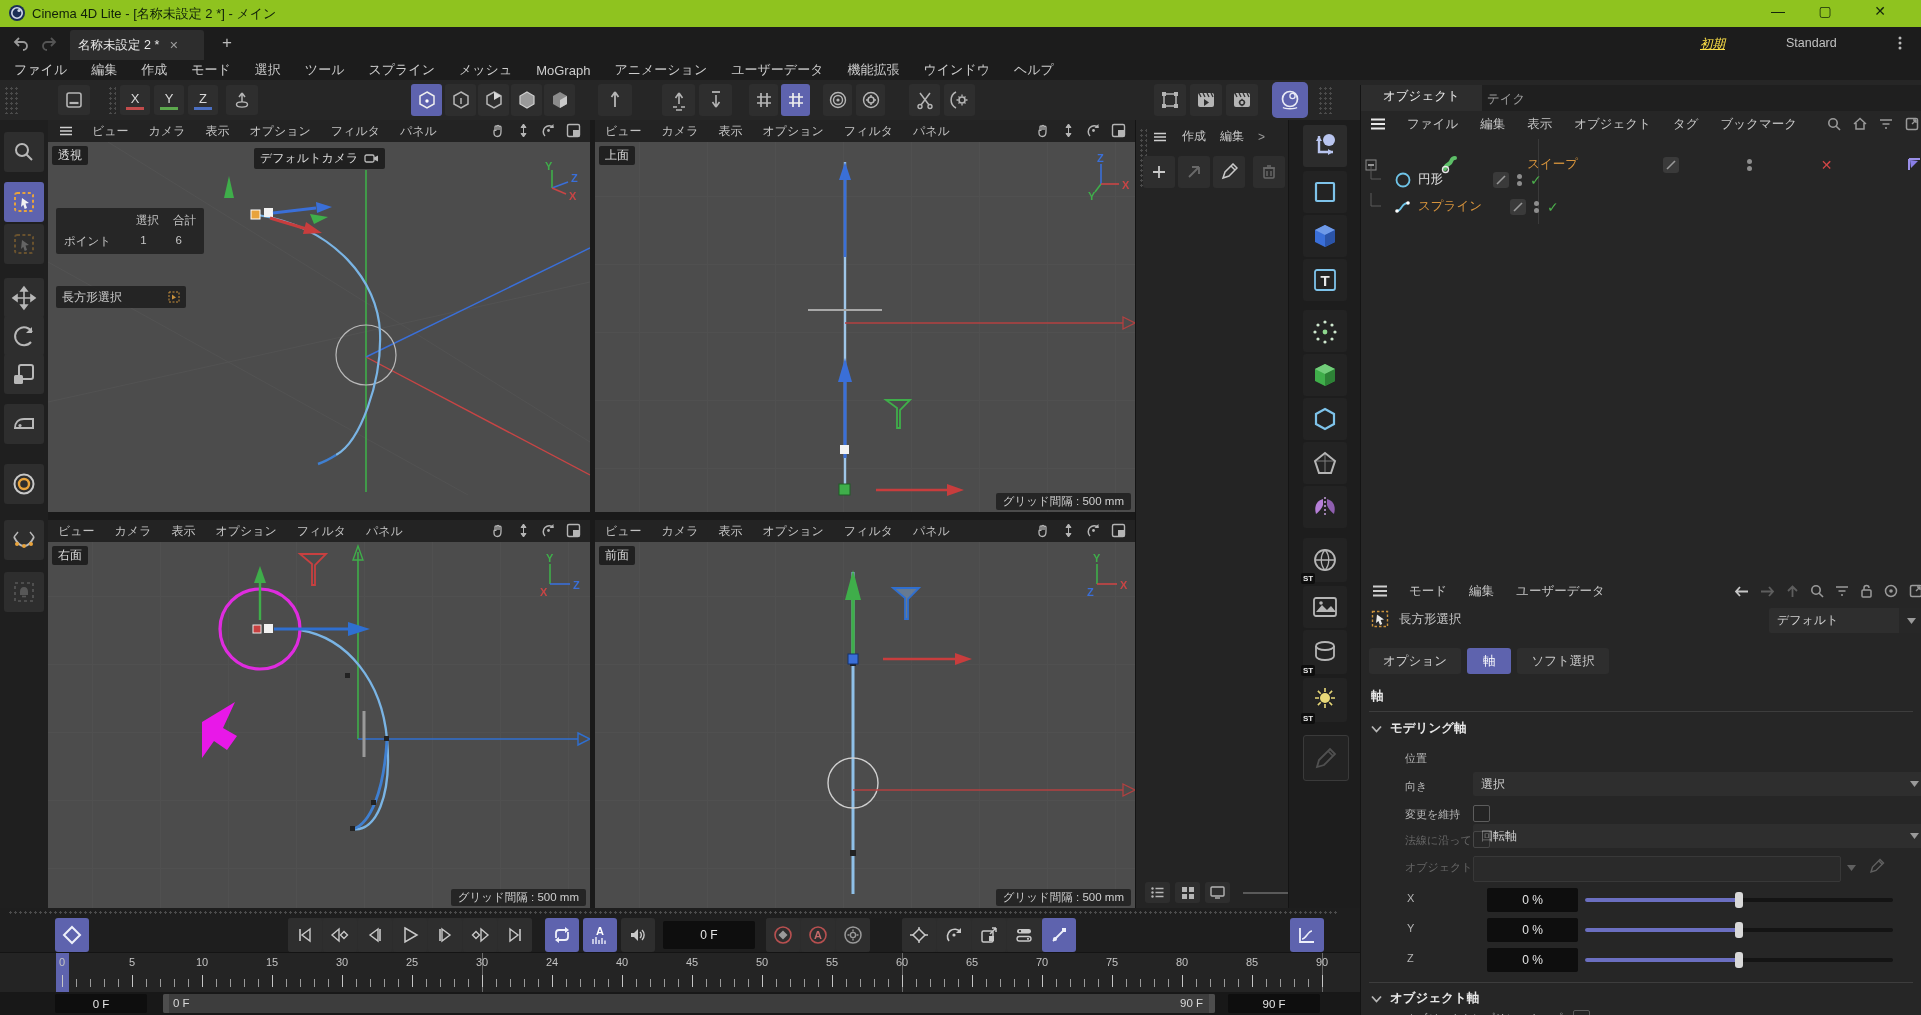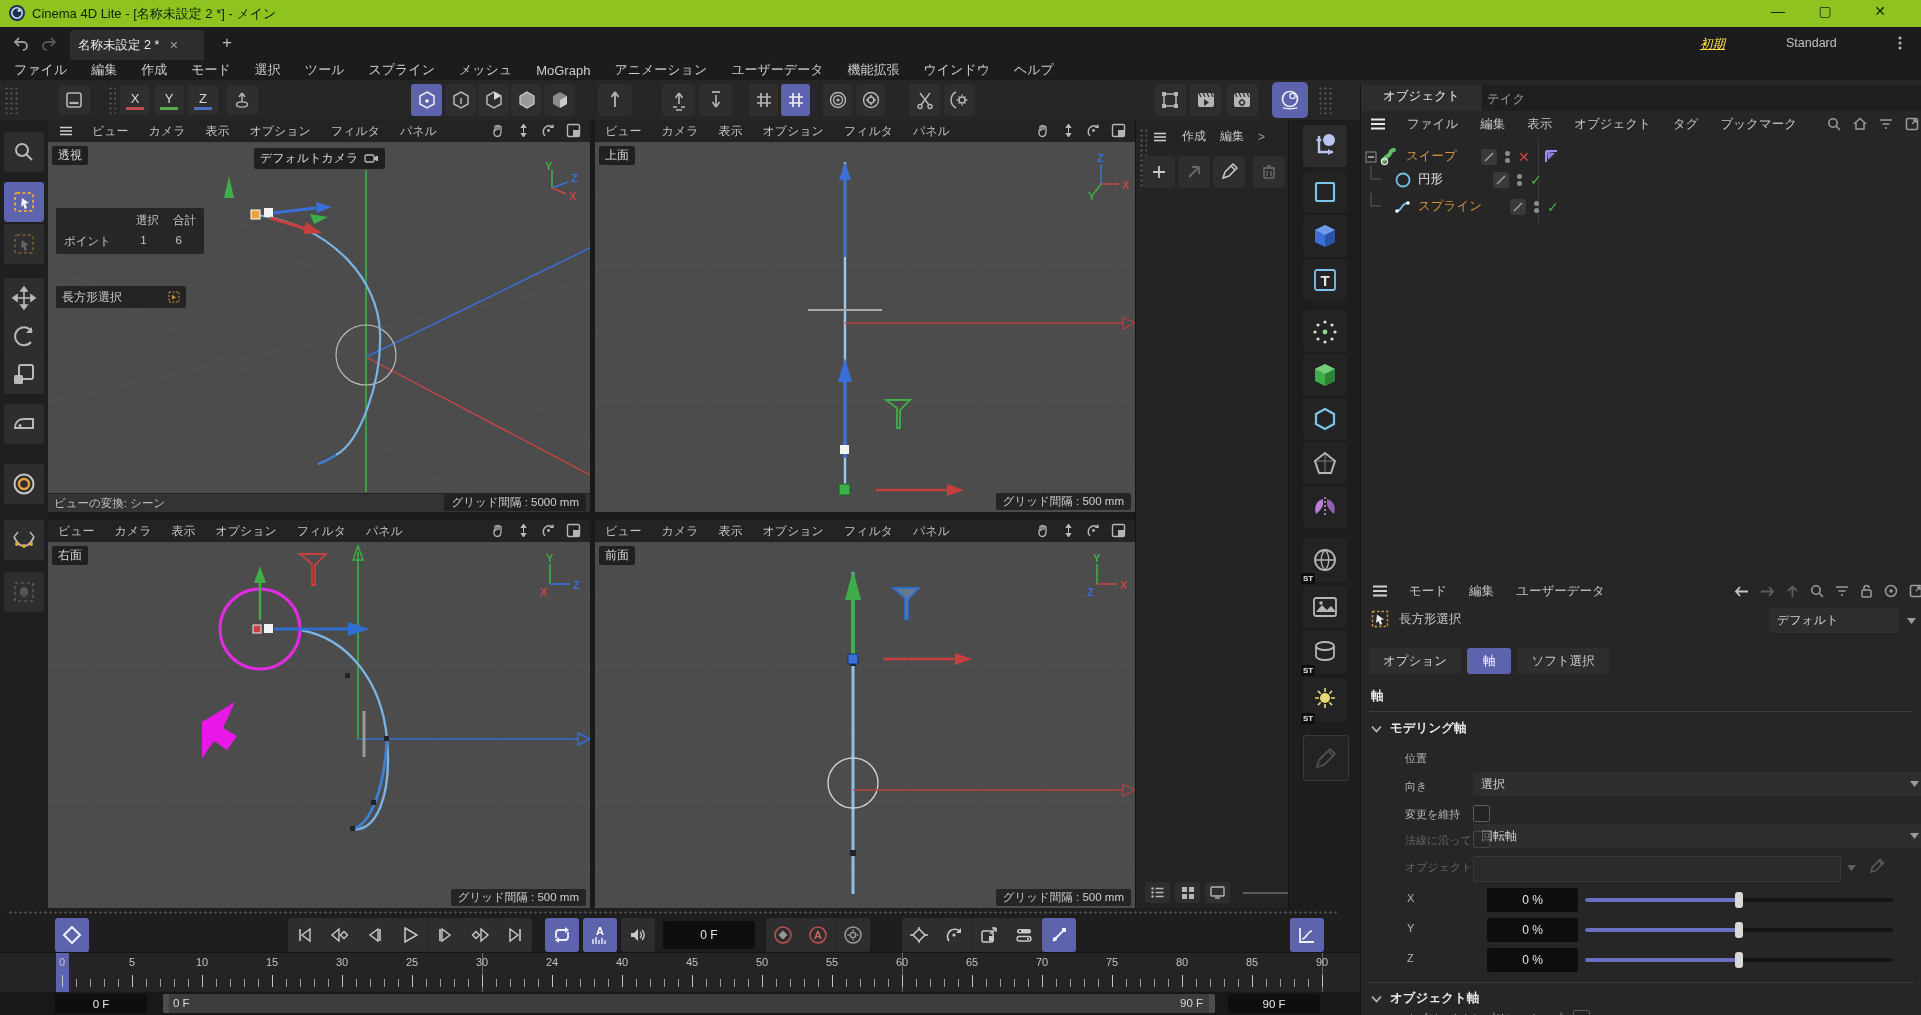--- a/index.html
+++ b/index.html
@@ -410,24 +410,20 @@
         <span style="margin-right:14px;">6</span>
       </div>
     </div>
     <div class="abs flex" style="left:8px;top:166px;width:118px;height:22px;background:rgba(32,32,32,.9);border-radius:2px;padding:0 6px;justify-content:space-between;">
       <span style="color:#c9c9c9;">長方形選択</span>
       <svg width="12" height="12" viewBox="0 0 12 12">
           <rect x="1" y="1" width="10" height="10" fill="none" stroke="#c9913c" stroke-width="1" stroke-dasharray="2 1.5"></rect>
           <path d="M4 3.5l4 3-4 2z" fill="#c9913c"></path>
         </svg>
     </div>
-    <div class="abs" style="left:0;bottom:0;width:100%;height:18px;background:#333;border-top:1px solid #222;">
-      <span style="position:absolute;left:6px;top:2px;font-size:11.5px;color:#c2c2c2;">ビューの変換: シーン</span>
-      <span class="gridbox" style="right:4px;top:0;">グリッド間隔 : 5000 mm</span>
-    </div>
   </div>
 
   <div class="abs vp" style="left:595px;top:120px;width:540px;height:392px;">
     <div class="vp-grid"></div>
     <div class="vp-head">
       <div class="vp-menu">
           <span class="vp-menu-item">ビュー</span>
           <span class="vp-menu-item">カメラ</span>
           <span class="vp-menu-item">表示</span>
           <span class="vp-menu-item">オプション</span>
@@ -835,21 +831,21 @@
               <rect x="2.5" y="2.5" width="11" height="11" rx="1.5" fill="none" stroke="#9a9a9a" stroke-width="1.5"></rect>
               <path d="M8 8l4-4M12 4H9M12 4v3" stroke="#9a9a9a" stroke-width="1.4"></path>
             </svg>
           </span>
       </div>
     </div>
 
     <div class="abs" style="left:0;top:54px;width:100%;height:120px;">
       <div class="abs" style="left:177px;top:0;width:1px;height:85px;background:#3a3a3a;"></div>
 
-      <div class="omrow" style="top:4px;">
+      <div class="omrow" style="top:12px;justify-content:space-between;">
         <svg width="12" height="12" viewBox="0 0 12 12" style="margin-left:4px;">
             <rect x="1" y="1" width="10" height="10" fill="none" stroke="#8a8a8a"></rect>
             <path d="M3 6h6" stroke="#c6c6c6" stroke-width="1.4"></path>
           </svg>
         <svg width="20" height="20" viewBox="0 0 20 20" style="margin-left:3px;">
             <path d="M4 14c0-4 3-4 5-6s1-5 5-5" fill="none" stroke="#5dbf68" stroke-width="4" stroke-linecap="round"></path>
             <circle cx="4.5" cy="14.5" r="3" fill="none" stroke="#e8e8e8" stroke-width="1.4"></circle>
           </svg>
         <span style="margin-left:6px;color:#d6933c;font-size:12.5px;">スイープ</span>
         <div class="chip" style="margin-left:24px;">

